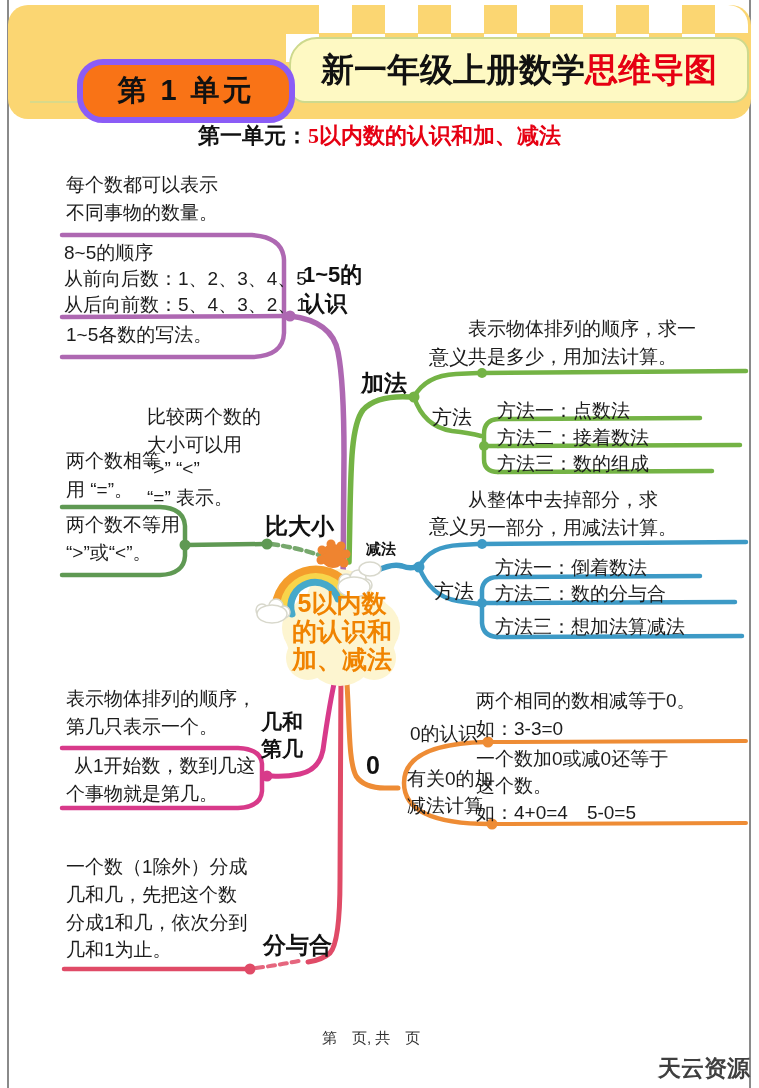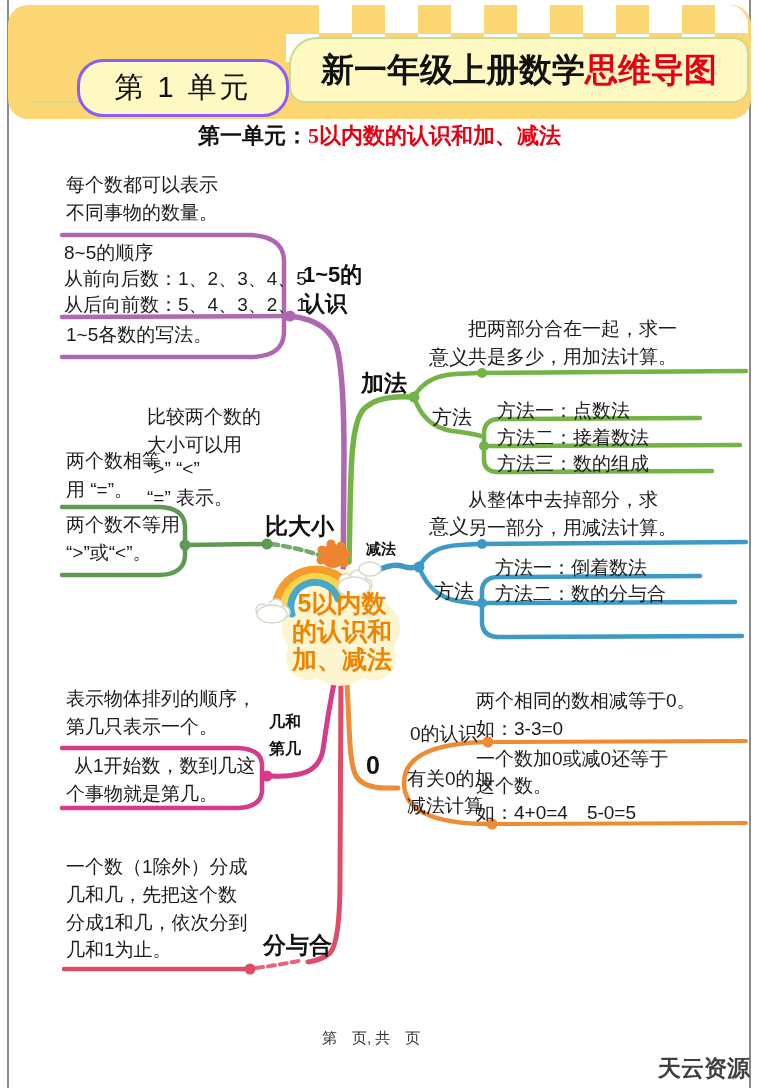--- a/index.html
+++ b/index.html
@@ -10,23 +10,23 @@
   #yellowband{position:absolute;left:8px;top:5px;width:743px;height:114px;
               background:#fbd672;border-radius:20px;}
   #checker{position:absolute;left:286px;top:5px;width:462px;height:57px;
            background:conic-gradient(#fff 90deg,transparent 90deg 180deg,#fff 180deg 270deg,transparent 270deg);
            background-size:66px 57px;border-top-right-radius:20px;}
   #titlepanel{position:absolute;left:289px;top:37px;width:456px;height:62px;background:#fef9c3;
               border:2px solid #cdd98d;border-radius:28px 16px 16px 16px;
               display:flex;align-items:center;justify-content:center;text-align:right;}
   #titlepanel .tt{font-family:"Liberation Serif",serif;font-weight:900;font-size:33px;color:#111;}
   #titlepanel .red{color:#e60012;}
-  #unitbadge{position:absolute;left:77px;top:59px;width:206px;height:52px;background:#fef9c3;
-             border:3px solid #8b5cf6;border-radius:26px;display:flex;align-items:center;
-             justify-content:center;font-size:29px;font-weight:400;color:#111;letter-spacing:3px;}
+  #unitbadge{position:absolute;left:77px;top:59px;width:206px;height:52px;background:#f97316;
+             border:6px solid #8b5cf6;border-radius:26px;display:flex;align-items:center;
+             justify-content:center;font-size:29px;font-weight:700;color:#111;letter-spacing:3px;}
   #badgedecor{position:absolute;left:30px;top:101px;width:62px;height:2px;background:#d9d98a;}
   #subtitle{position:absolute;left:0;top:121px;width:759px;text-align:center;
             font-family:"Liberation Serif",serif;font-weight:900;font-size:22px;color:#111;}
   #subtitle .red{color:#e60012;}
   
   .t{position:absolute;white-space:nowrap;font-size:19px;color:#1c1c1c;z-index:3;}
   .lbl{font-weight:bold;color:#111;}
   #centertext{position:absolute;left:286px;top:589px;width:112px;text-align:center;z-index:3;
               font-weight:bold;font-size:25px;line-height:28px;color:#f08300;}
   svg{position:absolute;left:0;top:0;z-index:1;}
@@ -170,21 +170,21 @@
   <div class="t" style="left:64px;top:266px">从前向后数：1、2、3、4、5</div>
   <div class="t" style="left:64px;top:292px">从后向前数：5、4、3、2、1</div>
   <div class="t" style="left:66px;top:322px">1~5各数的写法。</div>
   <div class="t lbl" style="left:303px;top:260px;font-size:22px;line-height:29px">
     <div>1~5的</div>
     <div>认识</div>
   </div>
 
   <div class="t lbl" style="left:361px;top:368px;font-size:23px">加法</div>
   <div class="t" style="left:429px;top:344px;font-size:20px">意义</div>
-  <div class="t" style="left:468px;top:316px">把两部分合在一起，求一</div>
+  <div class="t" style="left:468px;top:316px">表示物体排列的顺序，求一</div>
   <div class="t" style="left:468px;top:344px">共是多少，用加法计算。</div>
   <div class="t" style="left:432px;top:404px;font-size:20px">方法</div>
   <div class="t" style="left:497px;top:398px">方法一：点数法</div>
   <div class="t" style="left:497px;top:425px">方法二：接着数法</div>
   <div class="t" style="left:497px;top:451px">方法三：数的组成</div>
 
   <div class="t" style="left:147px;top:404px">比较两个数的</div>
   <div class="t" style="left:147px;top:432px">大小可以用</div>
   <div class="t" style="left:147px;top:458px">“&gt;” “&lt;”</div>
   <div class="t" style="left:147px;top:485px">“=” 表示。</div>
@@ -194,26 +194,27 @@
   <div class="t" style="left:66px;top:540px">“&gt;”或“&lt;”。</div>
   <div class="t lbl" style="left:265px;top:511px;font-size:23px">比大小</div>
 
   <div class="t lbl" style="left:366px;top:540px;font-size:15px">减法</div>
   <div class="t" style="left:429px;top:513px;font-size:20px">意义</div>
   <div class="t" style="left:468px;top:515px">另一部分，用减法计算。</div>
   <div class="t" style="left:468px;top:487px">从整体中去掉部分，求</div>
   <div class="t" style="left:434px;top:578px;font-size:20px">方法</div>
   <div class="t" style="left:495px;top:555px">方法一：倒着数法</div>
   <div class="t" style="left:495px;top:581px">方法二：数的分与合</div>
+  <div class="t" style="left:495px;top:614px">方法三：想加法算减法</div>
 
   <div class="t" style="left:66px;top:686px">表示物体排列的顺序，</div>
   <div class="t" style="left:66px;top:714px">第几只表示一个。</div>
   <div class="t" style="left:74px;top:753px">从1开始数，数到几这</div>
   <div class="t" style="left:66px;top:781px">个事物就是第几。</div>
-  <div class="t lbl" style="left:269px;top:708px;font-size:16px;line-height:27px">
+  <div class="t lbl" style="left:261px;top:708px;font-size:21px;line-height:27px">
     <div>几和</div>
     <div>第几</div>
   </div>
 
   <div class="t lbl" style="left:366px;top:751px;font-size:25px">0</div>
   <div class="t" style="left:410px;top:721px">0的认识</div>
   <div class="t" style="left:476px;top:688px">两个相同的数相减等于0。</div>
   <div class="t" style="left:476px;top:716px">如：3-3=0</div>
   <div class="t" style="left:407px;top:766px">有关0的加</div>
   <div class="t" style="left:407px;top:793px">减法计算</div>

